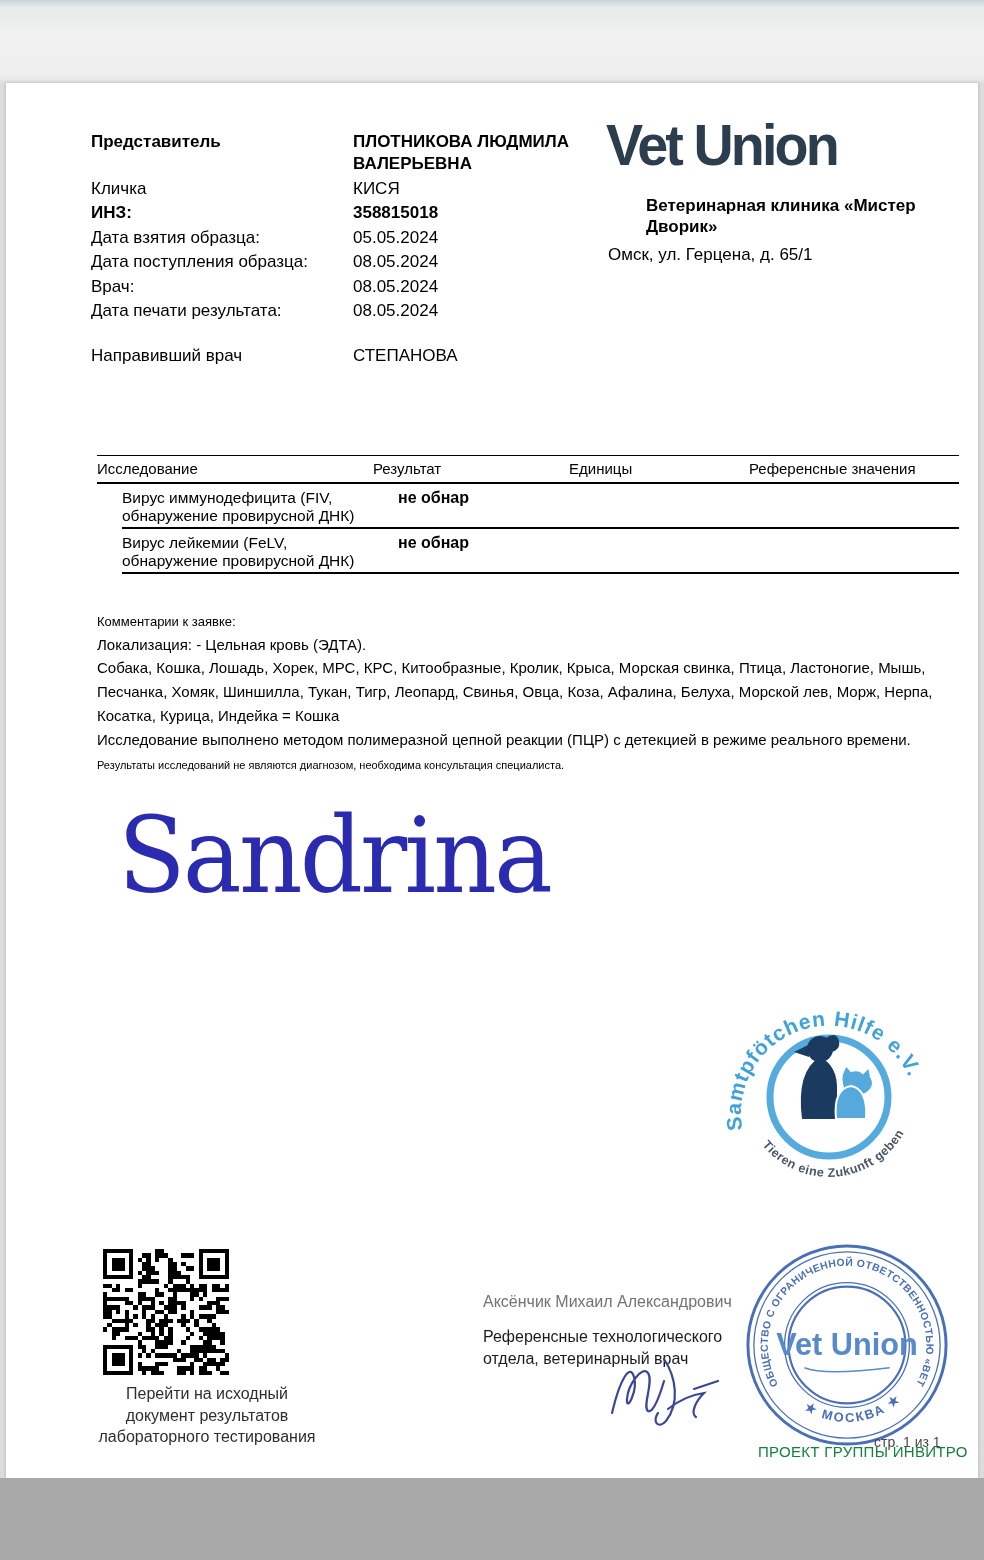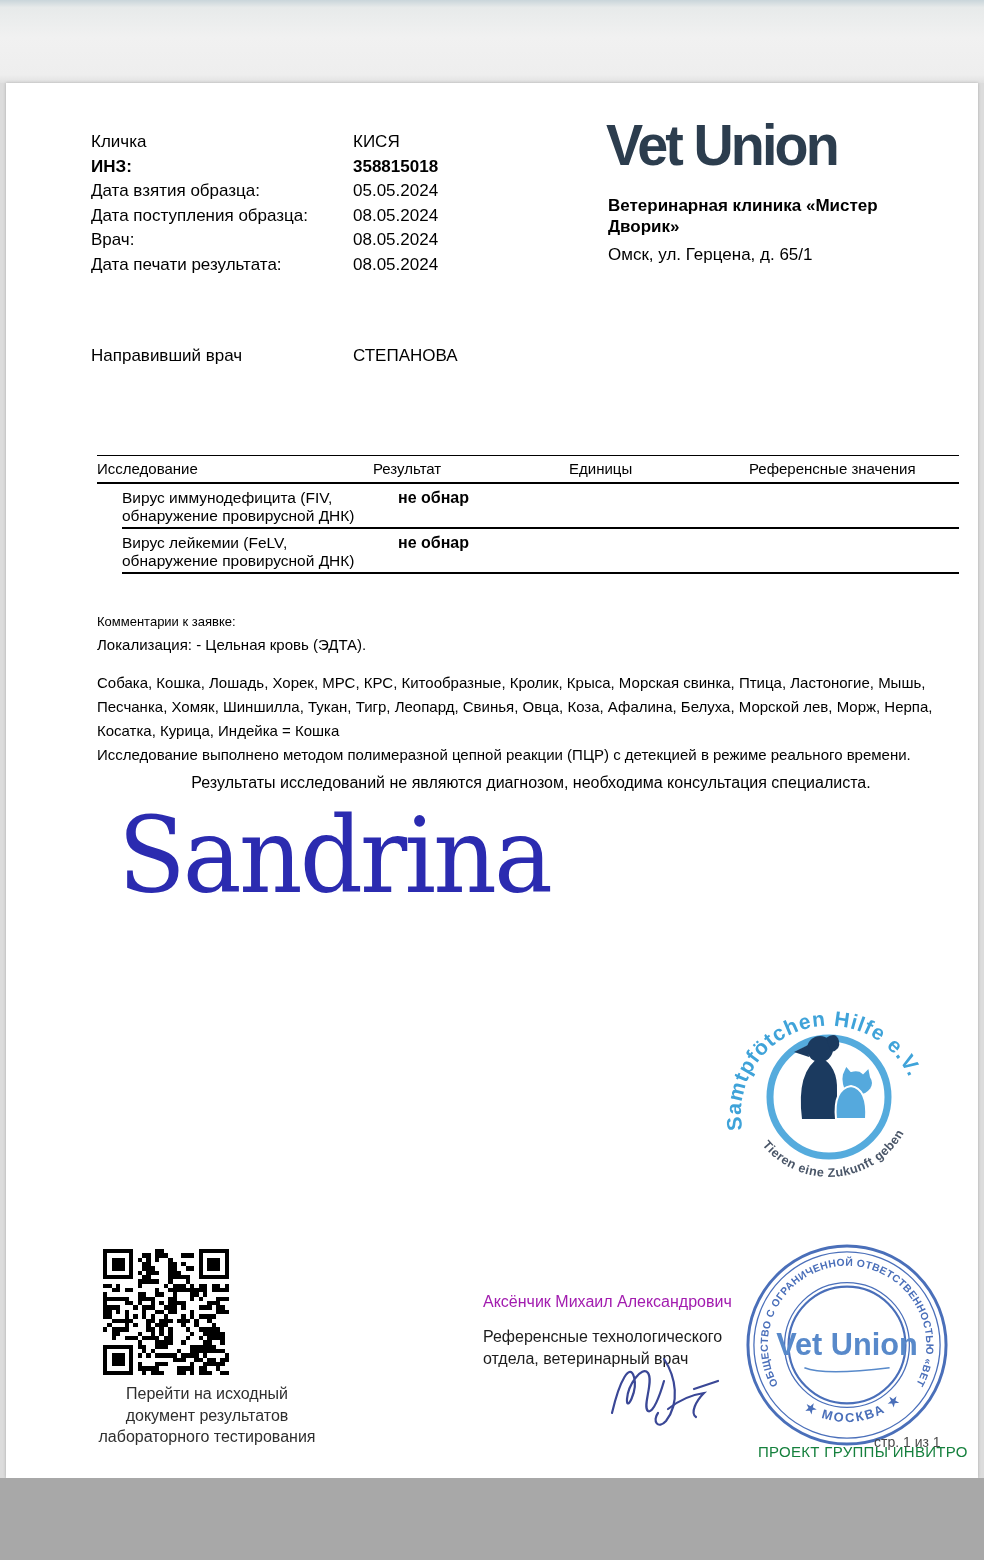--- a/index.html
+++ b/index.html
@@ -21,61 +21,65 @@
   
   .fields{left:85px;top:48px;width:530px;font-size:17px;color:#000;}
   .frow{display:flex;margin-bottom:2.5px;line-height:22px;}
   .frow .lab{width:262px;flex:0 0 262px;}
   .frow .val{width:250px;}
   .b{font-weight:bold;}
   
   .logo{left:600px;top:28px;font-size:58px;font-weight:800;letter-spacing:-3px;
         color:#2c3d4e;transform:scaleX(.96);transform-origin:left top;white-space:nowrap;}
   .clinic{left:602px;top:112px;width:312px;font-size:17px;color:#000;}
-  .clinic .cname{font-weight:bold;line-height:21px;}
+  .clinic .cname{font-weight:bold;line-height:21px;margin-left:38px;}
   .clinic .caddr{margin-top:7px;line-height:21px;}
   
   .rtable{left:91px;top:372px;width:862px;border-top:1px solid #000;}
   .thead{display:grid;grid-template-columns:276px 196px 180px 1fr;
          font-size:15px;color:#000;padding:4px 0 5px 0;border-bottom:2px solid #000;}
   .trow{display:grid;grid-template-columns:276px 196px 180px 1fr;
         padding:5px 0 3px 0;border-bottom:2px solid #000;margin-left:25px;}
   .tname{font-size:15.5px;line-height:17.5px;width:248px;}
   .tres{font-size:16px;font-weight:bold;}
   
   .comments{left:91px;top:531px;width:868px;color:#000;}
   .ctitle{font-size:13px;margin-bottom:5px;}
-  .cline1{font-size:15px;line-height:21px;margin-bottom:16px;}
+  .cline1{font-size:15px;line-height:21px;margin-bottom:1px;}
   .cline2{font-size:15px;line-height:24px;}
-  .cdisc{font-size:16px;margin-top:7px;text-align:center;}
+  .cdisc{font-size:11px;margin-top:7px;}
   
   .sandrina{left:112px;top:718px;font-family:"DejaVu Serif",serif;font-size:104px;
             color:#2b2bb0;letter-spacing:-3px;transform:scaleX(.95);transform-origin:left top;line-height:110px;}
   
   .qrwrap{left:97px;top:1166px;}
   .qrcap{left:55px;top:1300px;width:292px;text-align:center;font-size:16px;line-height:21.5px;color:#2e2e2e;}
   
-  .docname{left:477px;top:1210px;font-size:16px;color:#a21caf;}
+  .docname{left:477px;top:1210px;font-size:16px;color:#737373;}
   .docrole{left:477px;top:1243px;font-size:16px;line-height:22px;color:#1c1c1c;}
   .sig{left:600px;top:1268px;}
   .stamp{left:737px;top:1158px;opacity:.92;}
   .charity{left:716px;top:918px;}
   .fproject{left:752px;top:1360px;font-size:15px;color:#15803d;letter-spacing:.3px;}
   .fpage{left:868px;top:1351px;font-size:14px;color:#4a4a4a;}
   
   .bottombar{position:absolute;left:0;top:1478px;width:984px;height:82px;background:#a8a8a8;}
 </style>
 </head>
 <body>
 
 <div class="topbar"></div>
 
 <div class="page">
 
   <div class="abs fields">
+    <div class="frow">
+      <span class="lab b">Представитель</span>
+      <span class="val b">ПЛОТНИКОВА ЛЮДМИЛА ВАЛЕРЬЕВНА</span>
+    </div>
     <div class="frow">
       <span class="lab">Кличка</span>
       <span class="val">КИСЯ</span>
     </div>
     <div class="frow">
       <span class="lab b">ИНЗ:</span>
       <span class="val b">358815018</span>
     </div>
     <div class="frow">
       <span class="lab">Дата взятия образца:</span>

